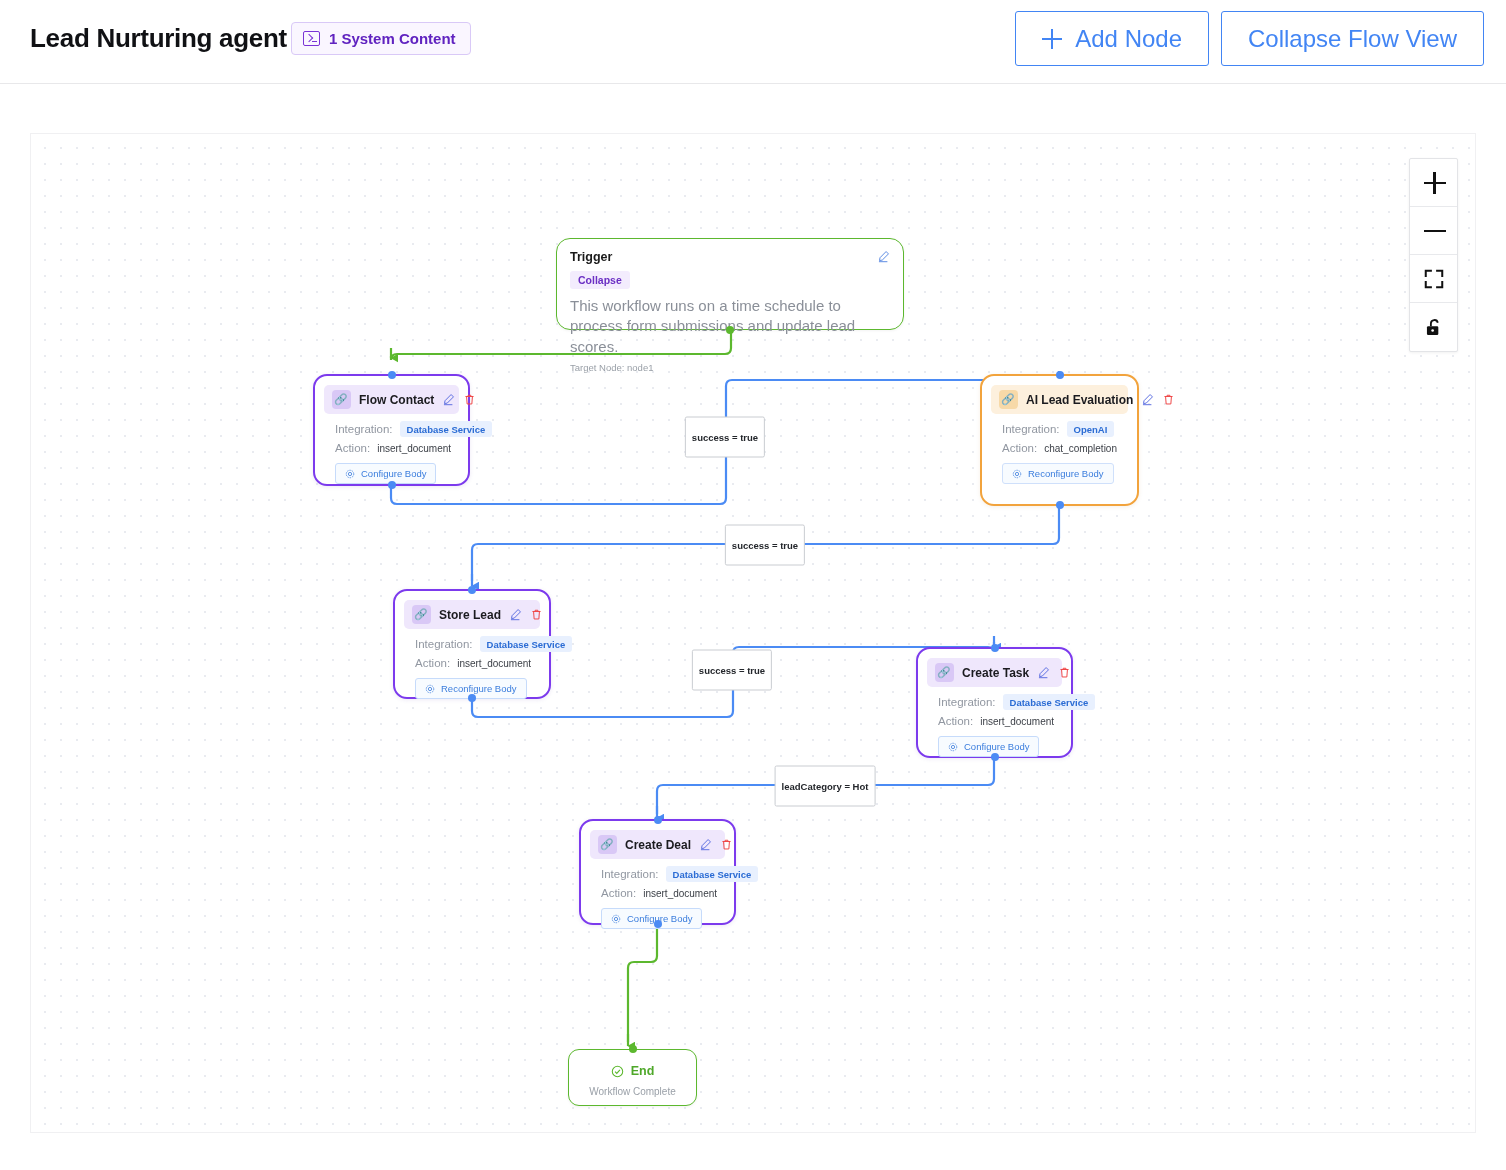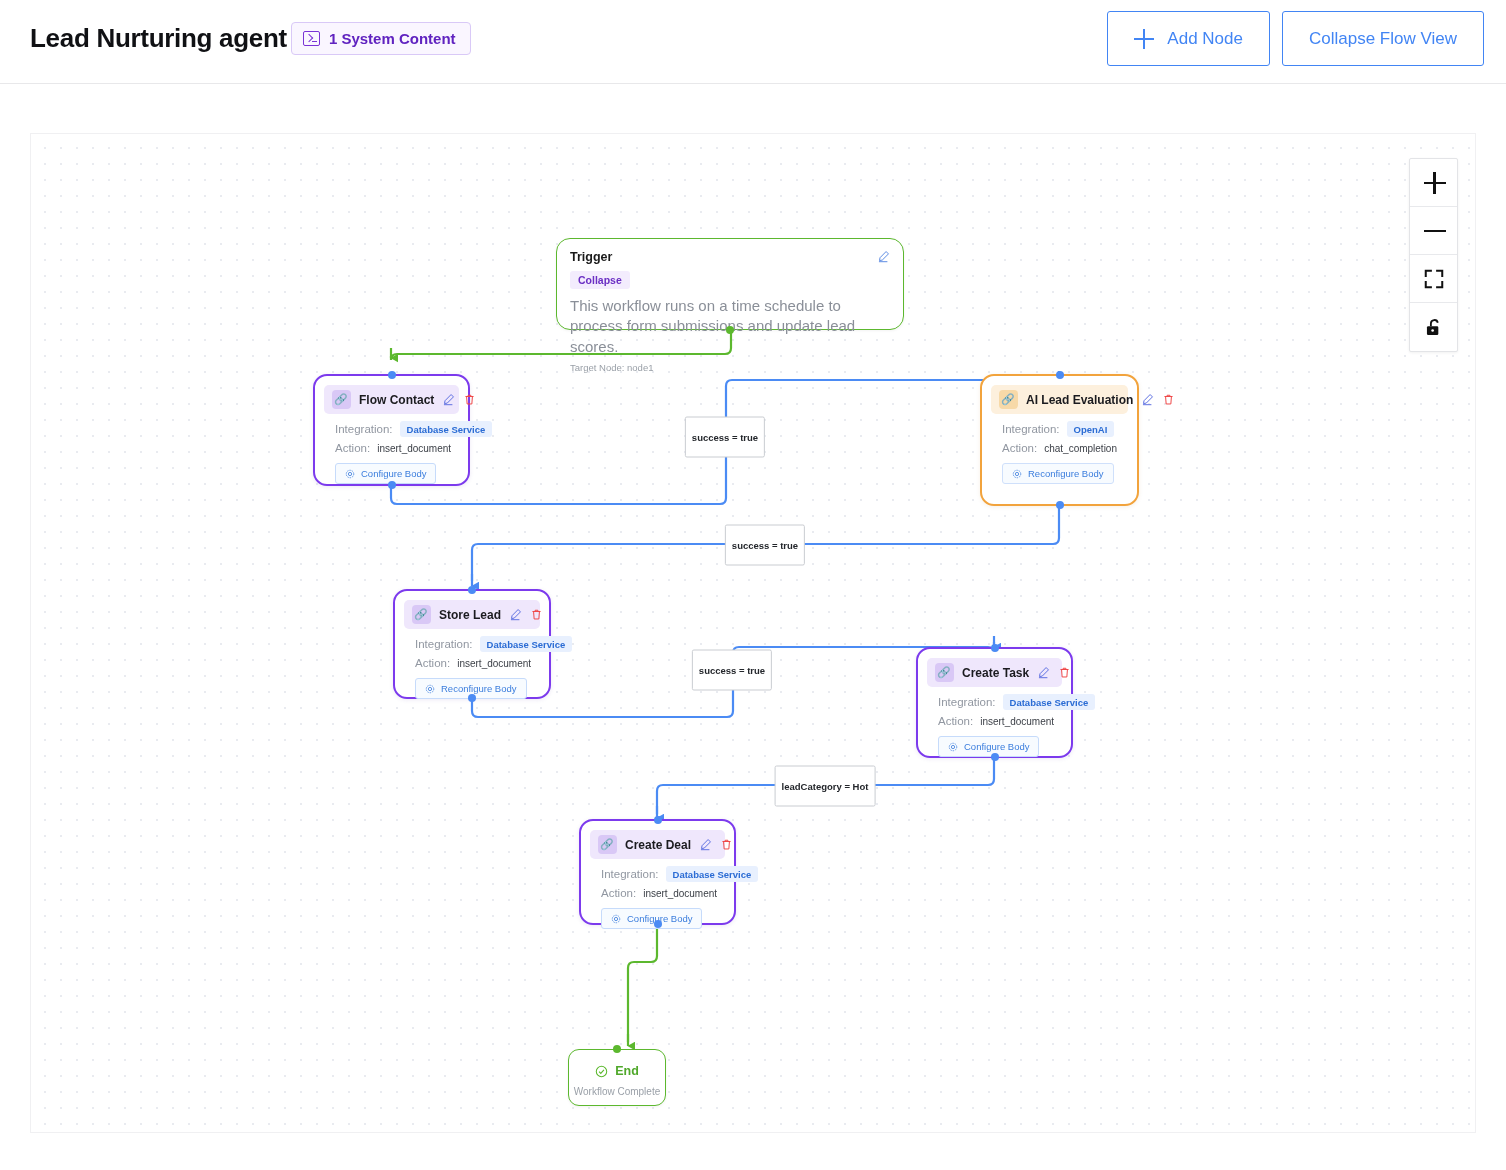--- a/index.html
+++ b/index.html
@@ -46,21 +46,21 @@
     width: 5px; height: 1.4px; background: #7a33d6;
   }
 
   .topbar-right {
     position: absolute; right: 22px; top: 11px;
     display: flex; align-items: center; gap: 12px;
   }
   .hdr-btn {
     border: 1px solid #4285f4; background: #fff; color: #4285f4;
     border-radius: 3px; height: 55px; padding: 0 26px;
-    font-size: 17px; font-family: "Liberation Sans", sans-serif;
+    font-size: 24px; font-family: "Liberation Sans", sans-serif;
     display: inline-flex; align-items: center; justify-content: center; gap: 13px;
     cursor: pointer; white-space: nowrap;
   }
   .plus-ico { position: relative; width: 20px; height: 20px; flex:0 0 auto; }
   .plus-ico:before, .plus-ico:after {
     content:""; position:absolute; background:#4285f4;
   }
   .plus-ico:before { left: 0; top: 9px; width: 20px; height: 2px; }
   .plus-ico:after  { top: 0; left: 9px; height: 20px; width: 2px; }
 
@@ -402,21 +402,21 @@
           <svg class="gear" viewBox="0 0 16 16">
             <circle cx="8" cy="8" r="2.6" fill="none" stroke="#3b7ddd" stroke-width="1.3"></circle>
             <circle cx="8" cy="8" r="6" fill="none" stroke="#3b7ddd" stroke-width="1.3" stroke-dasharray="2.2 1.6"></circle>
           </svg>
           <span>Configure Body</span>
         </div>
       </div>
       <span class="handle bottom"></span>
     </div>
 
-    <div class="node green" style="left:537px; top:915px; width:98px; height:57px; border-radius:11px;">
+    <div class="node green" style="left:537px; top:915px; width:129px; height:57px; border-radius:11px;">
       <span class="handle top green-h"></span>
       <div class="end-head">
         <svg style="width:13px;height:13px;" viewBox="0 0 16 16">
           <circle cx="8" cy="8" r="6.4" fill="none" stroke="#5cb82e" stroke-width="1.3"></circle>
           <path d="M5 8.1l2.1 2.2 3.9-4.3" fill="none" stroke="#5cb82e" stroke-width="1.4"></path>
         </svg>
         <span class="end-title">End</span>
       </div>
       <div class="end-sub">Workflow Complete</div>
     </div>

